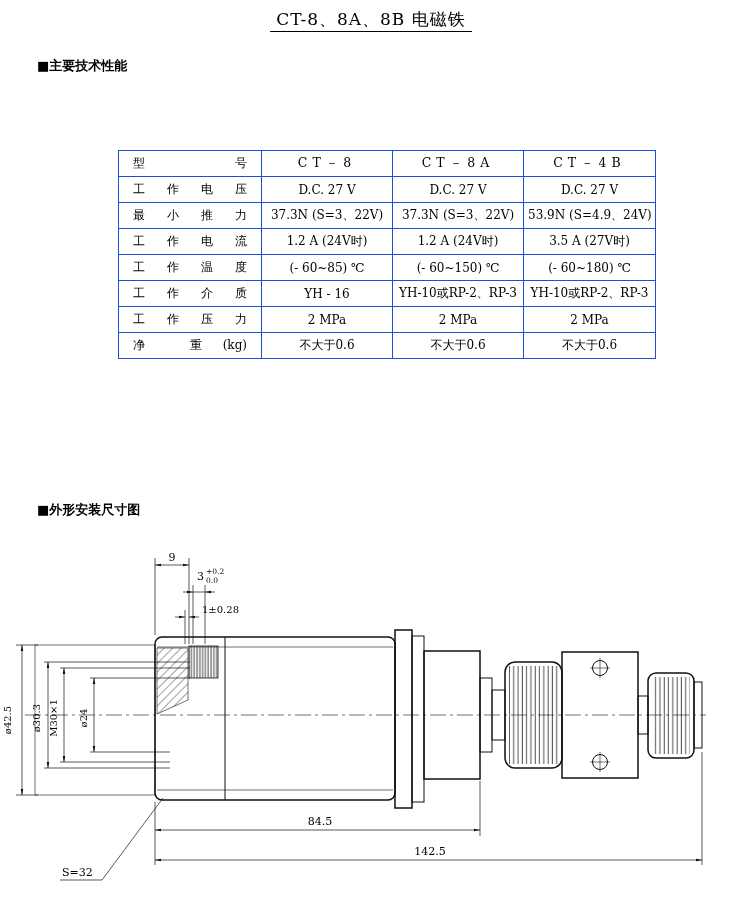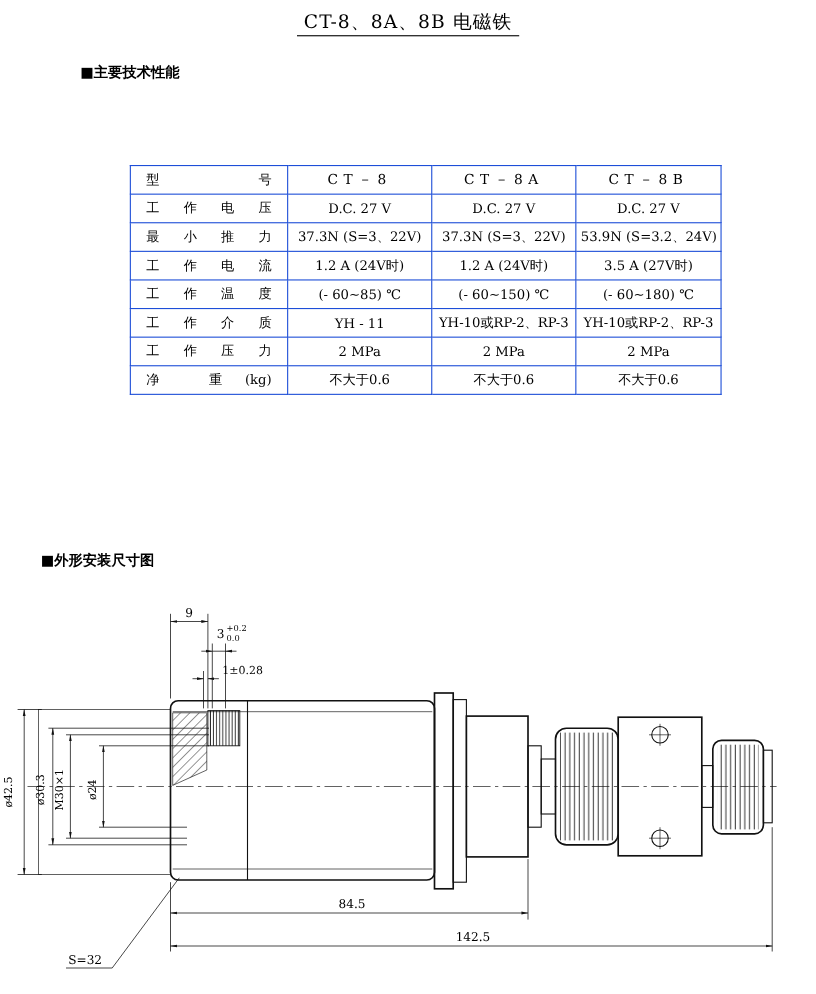--- a/index.html
+++ b/index.html
@@ -1,21 +1,21 @@
 <!DOCTYPE html>
 <html><head>
 <meta charset="utf-8">
 <style>
   html,body{margin:0;padding:0;background:#fff;}
   body{font-family:"DejaVu Serif","Liberation Serif",serif;color:#000;}
   .sheet{position:relative;width:742px;height:904px;background:#fff;overflow:hidden;}
   .title{position:absolute;top:8px;left:0;width:100%;text-align:center;font-size:17px;letter-spacing:1px;}
   .title span{border-bottom:1px solid #000;padding:0 6px 2px;}
   .sec{position:absolute;left:37px;font-size:13px;font-weight:bold;}
-  .sec1{top:57px;margin-left:36px;}
+  .sec1{top:57px;}
   .sec2{top:501px;}
   table.spec{position:absolute;left:118px;top:150px;width:537px;border-collapse:collapse;table-layout:fixed;font-size:12px;}
   table.spec td{border:1px solid #1d4ed8;height:25px;padding:0 4px;text-align:center;vertical-align:middle;overflow:hidden;white-space:nowrap;}
   table.spec td.lab{text-align:justify;text-align-last:justify;padding:0 14px;}
   table.spec td.mdl{letter-spacing:5px;font-size:12.5px;}
   svg.drawing{position:absolute;left:0;top:540px;}
   .thick{fill:none;stroke:#111;stroke-width:1.5;}
   .med{fill:none;stroke:#111;stroke-width:1;}
   .thin{fill:none;stroke:#111;stroke-width:0.6;}
   .dim{fill:none;stroke:#111;stroke-width:0.7;}
@@ -40,49 +40,49 @@
         <col style="width:143px">
         <col style="width:131px">
         <col style="width:131px">
         <col style="width:132px">
       </colgroup>
     <tbody>
       <tr>
         <td class="lab">型 号</td>
         <td class="mdl">CT－8</td>
         <td class="mdl">CT－8A</td>
-        <td class="mdl">CT－8B</td>
+        <td class="mdl">CT－4B</td>
       </tr>
       <tr>
         <td class="lab">工 作 电 压</td>
         <td>D.C. 27 V</td>
         <td>D.C. 27 V</td>
         <td>D.C. 27 V</td>
       </tr>
       <tr>
         <td class="lab">最 小 推 力</td>
         <td>37.3N (S=3、22V)</td>
         <td>37.3N (S=3、22V)</td>
-        <td>53.9N (S=3.2、24V)</td>
+        <td>53.9N (S=4.9、24V)</td>
       </tr>
       <tr>
         <td class="lab">工 作 电 流</td>
         <td>1.2 A (24V时)</td>
         <td>1.2 A (24V时)</td>
         <td>3.5 A (27V时)</td>
       </tr>
       <tr>
         <td class="lab">工 作 温 度</td>
         <td>(- 60~85) ℃</td>
         <td>(- 60~150) ℃</td>
         <td>(- 60~180) ℃</td>
       </tr>
       <tr>
         <td class="lab">工 作 介 质</td>
-        <td>YH - 11</td>
+        <td>YH - 16</td>
         <td>YH-10或RP-2、RP-3</td>
         <td>YH-10或RP-2、RP-3</td>
       </tr>
       <tr>
         <td class="lab">工 作 压 力</td>
         <td>2 MPa</td>
         <td>2 MPa</td>
         <td>2 MPa</td>
       </tr>
       <tr>

